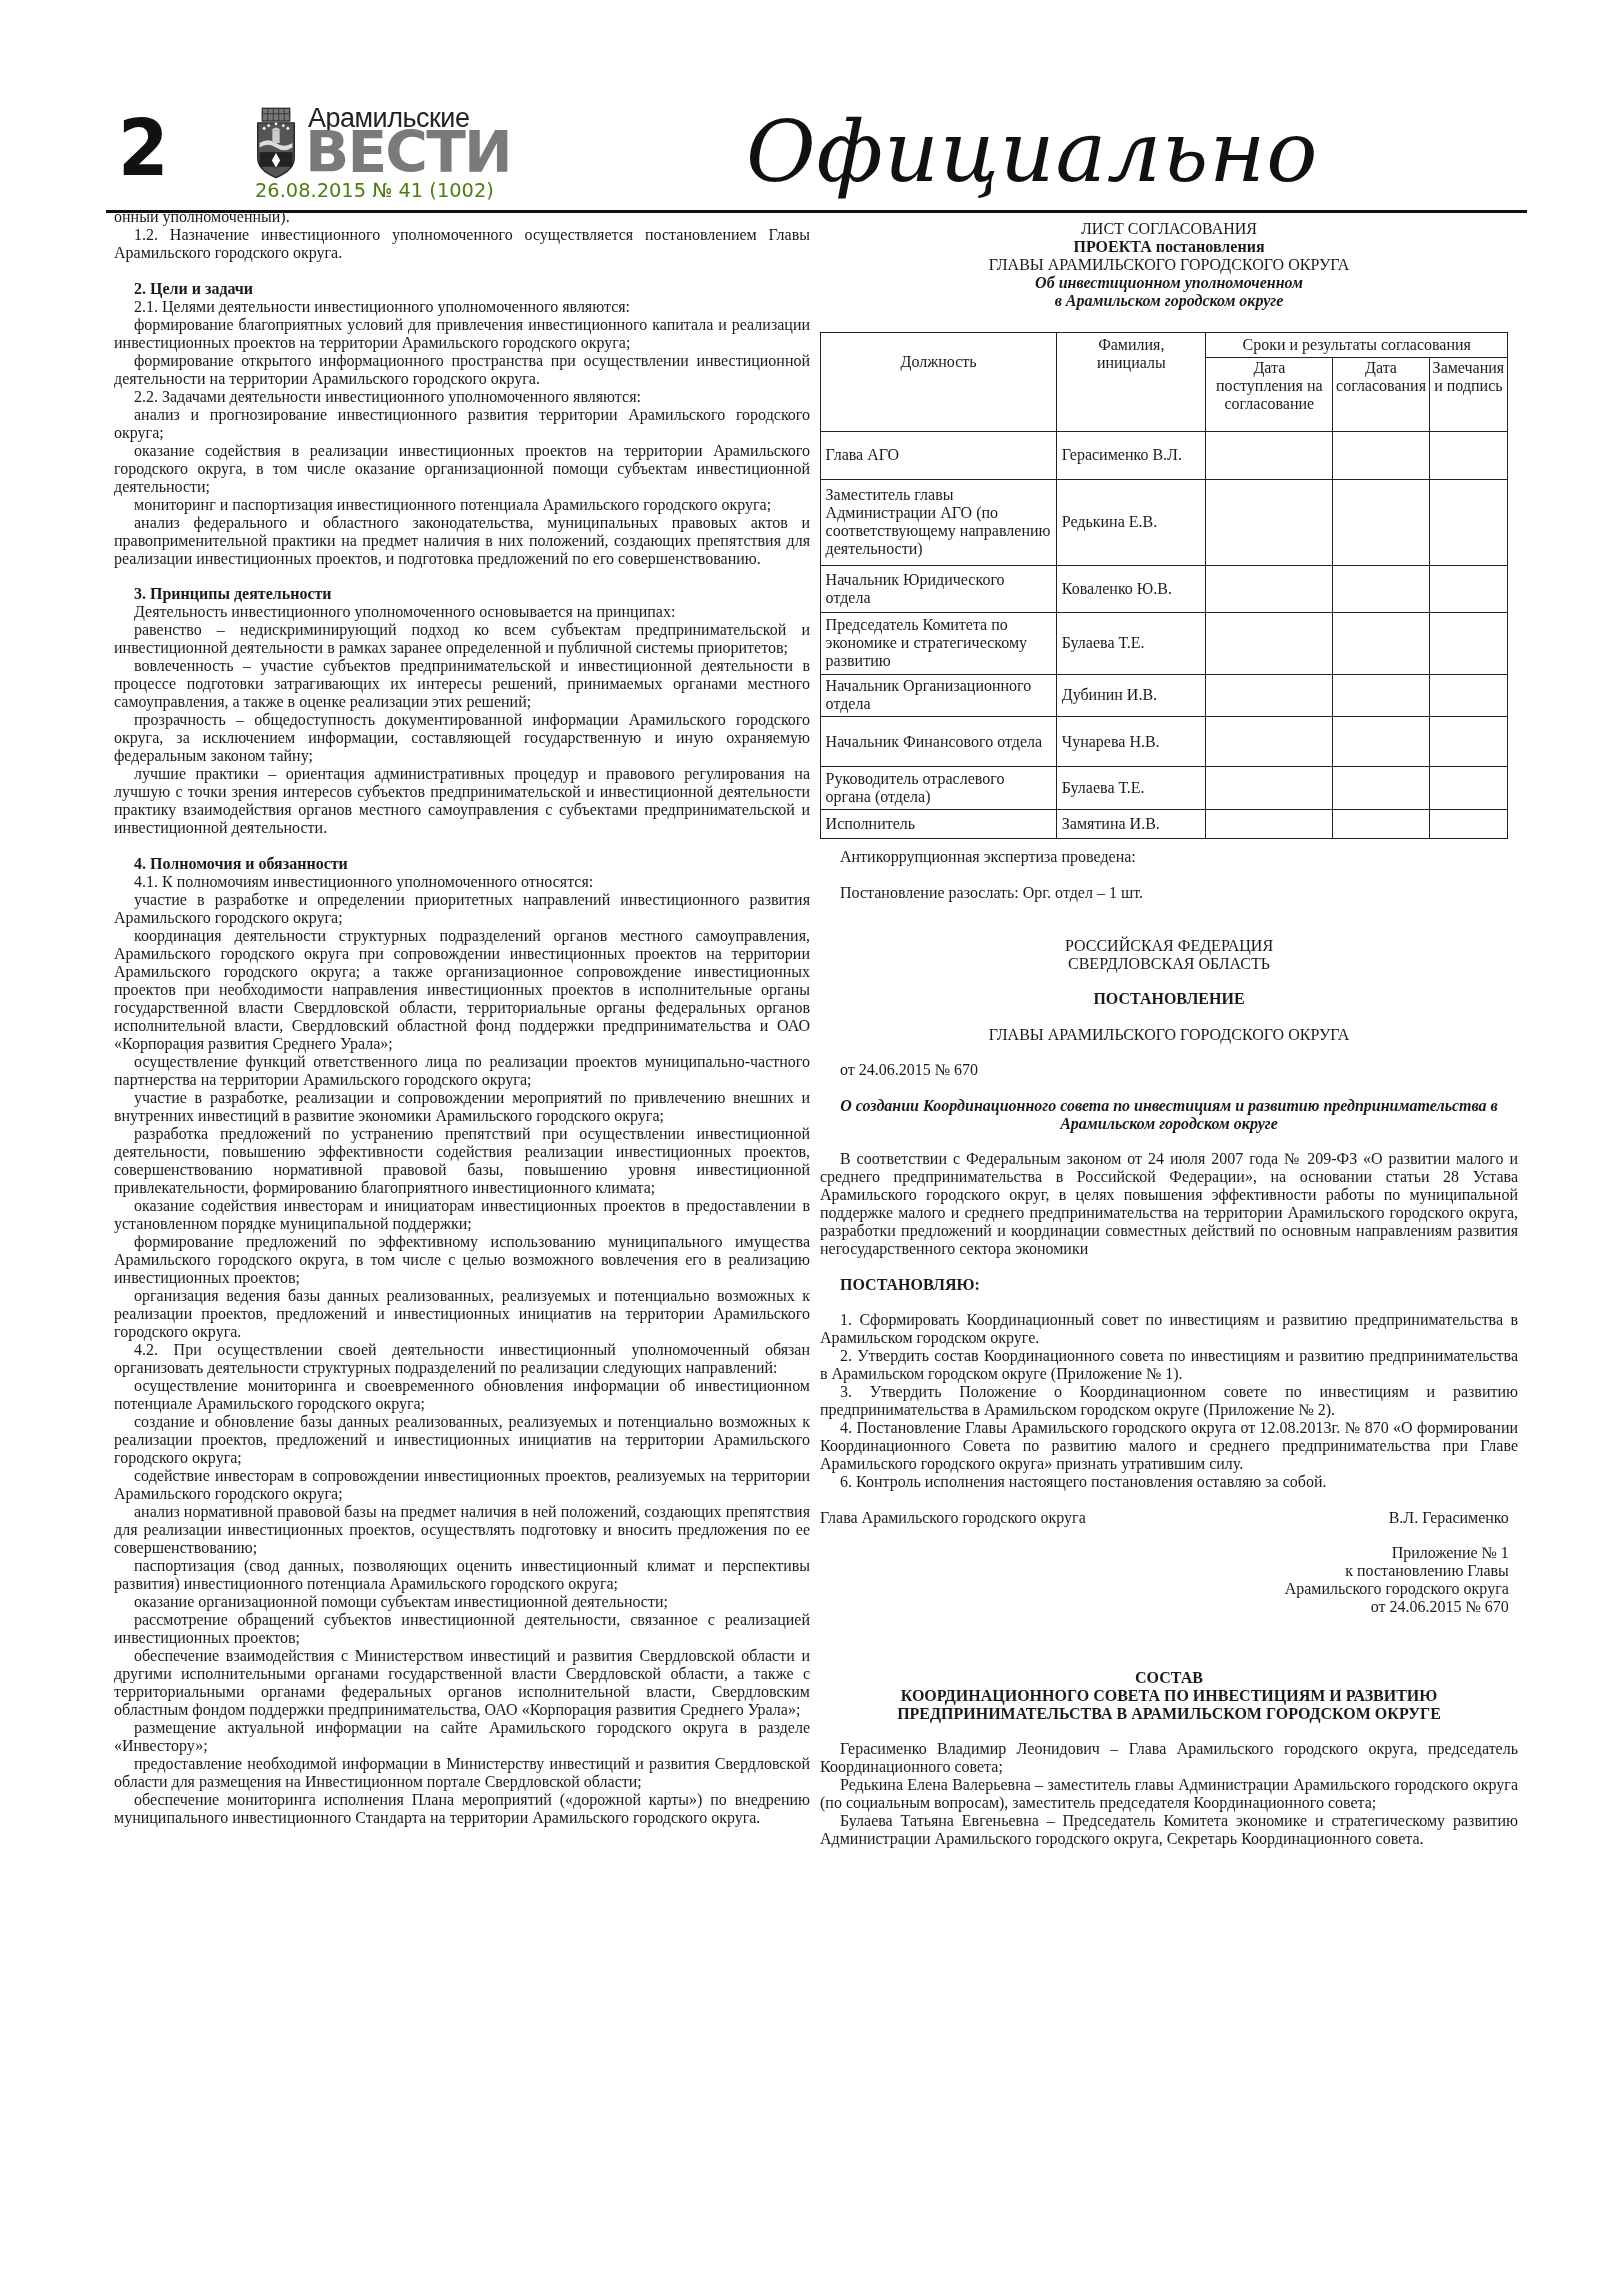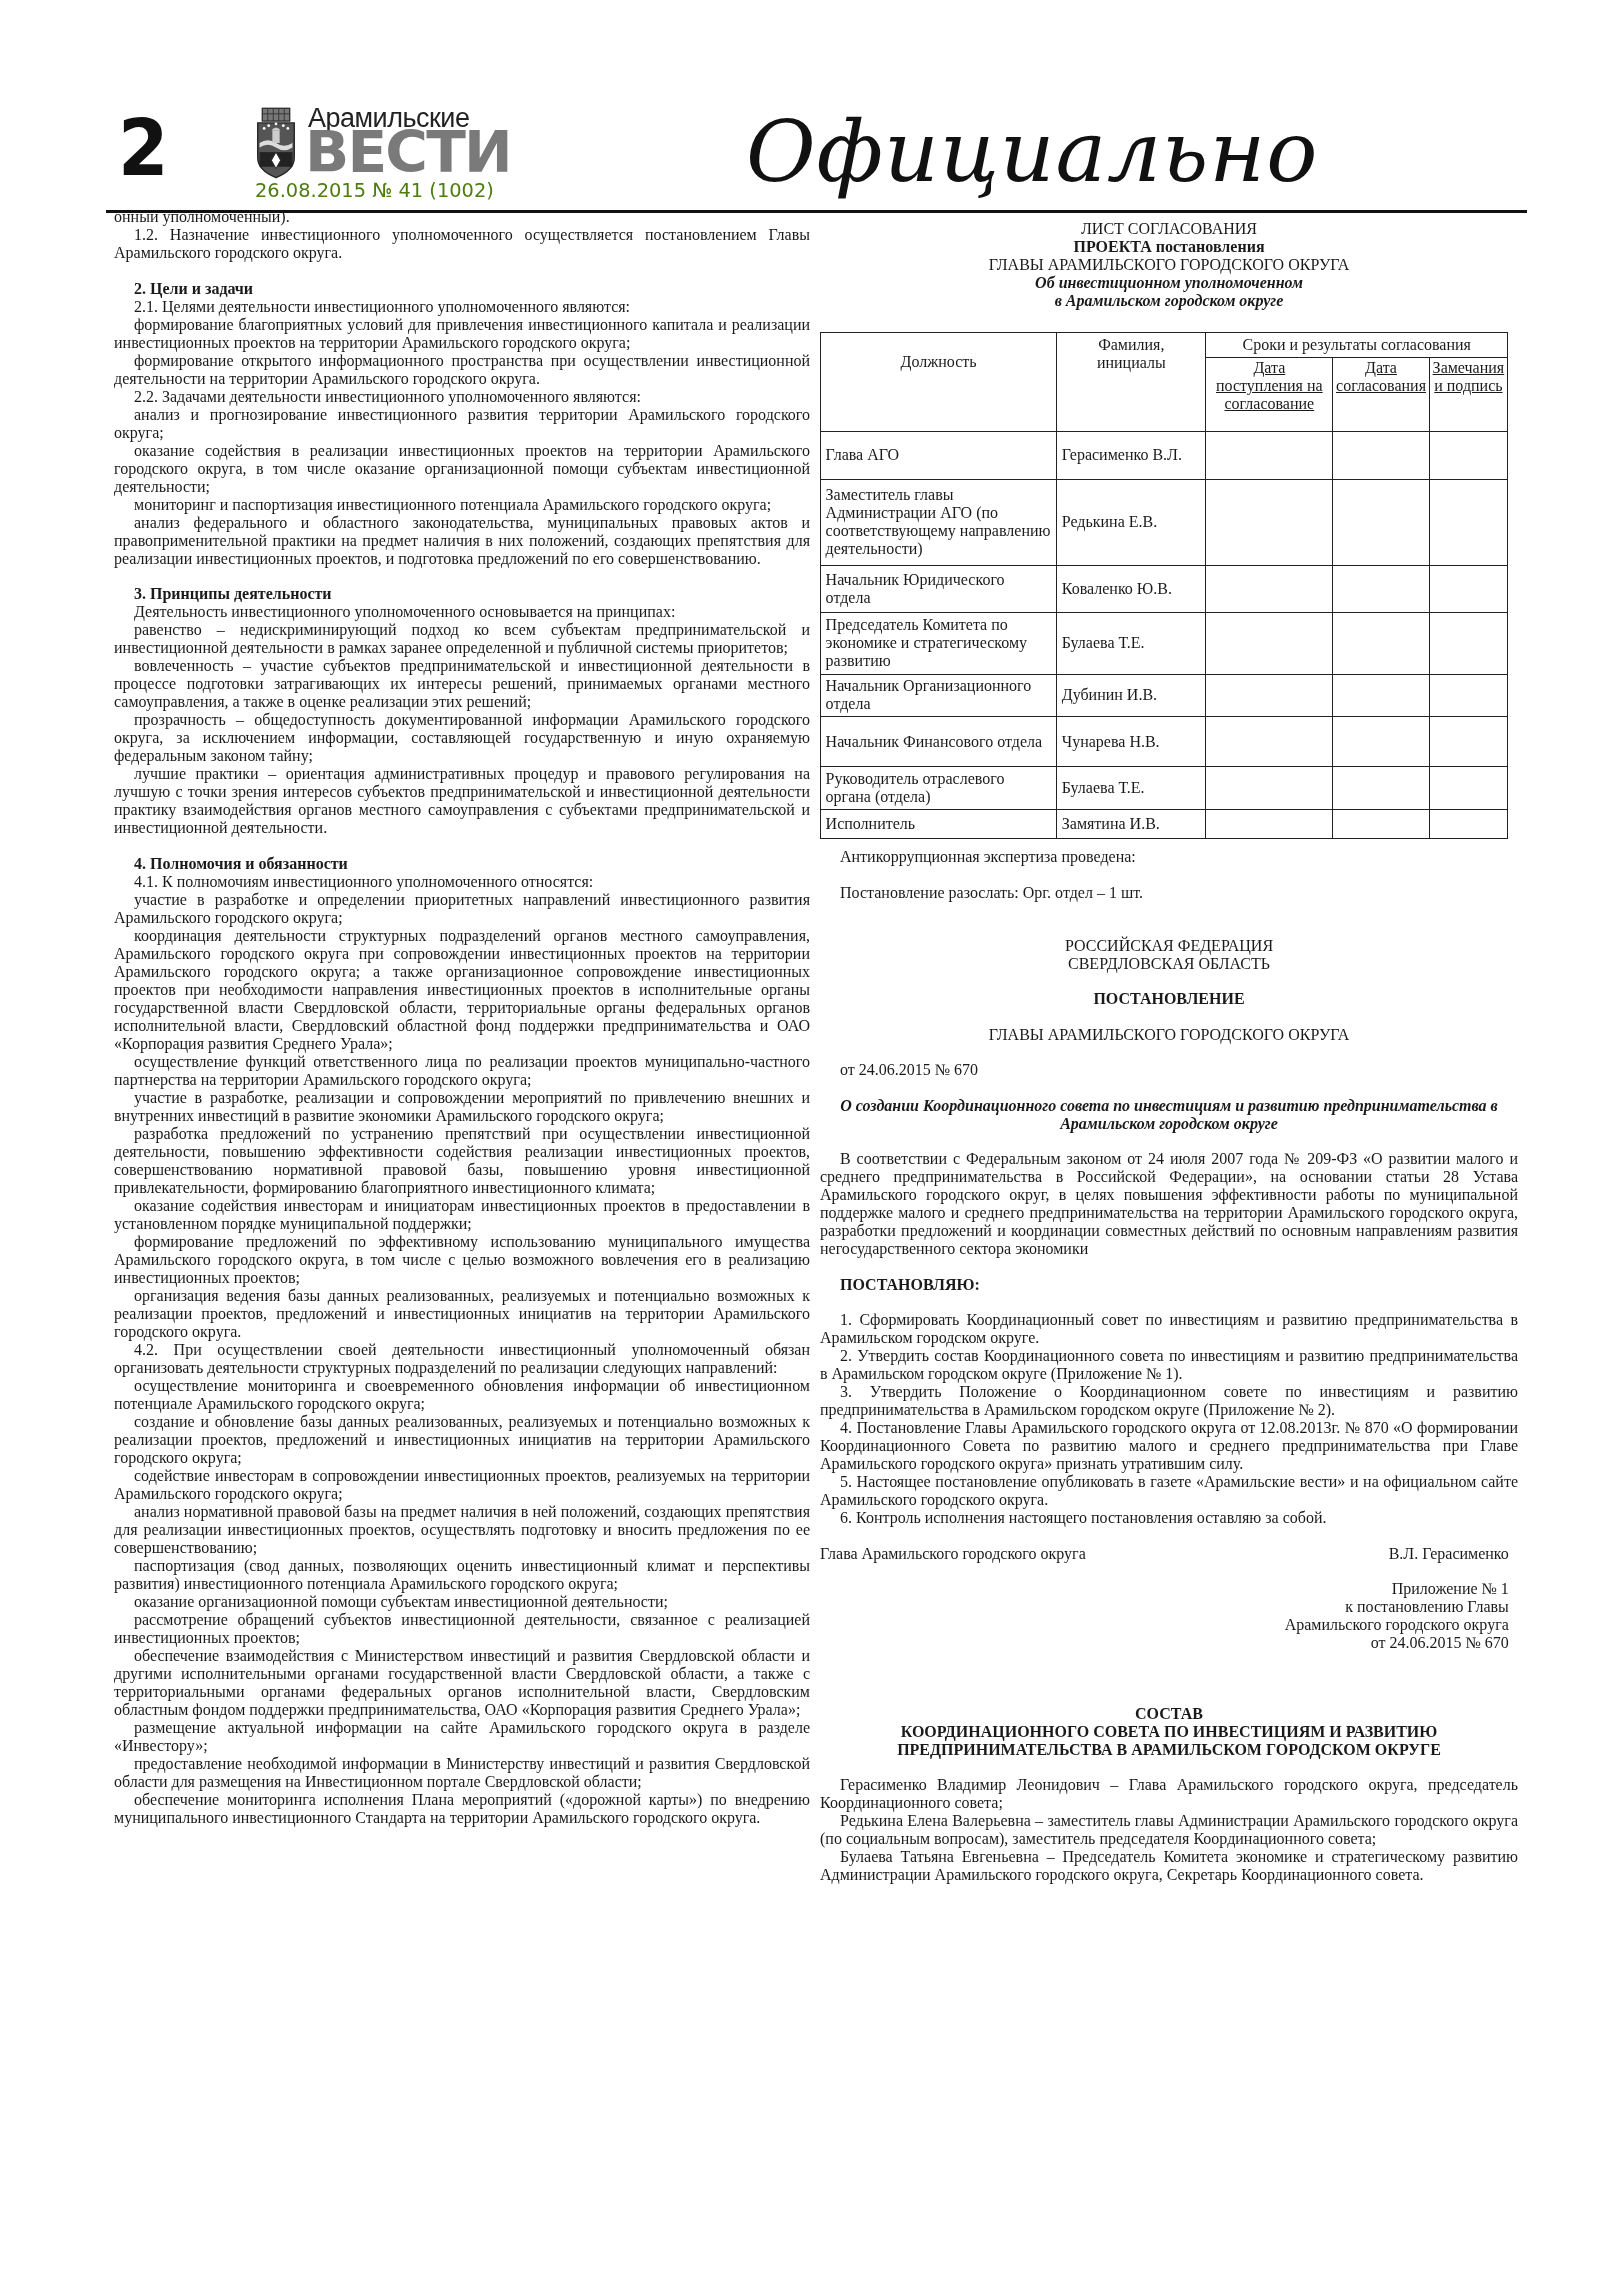--- a/index.html
+++ b/index.html
@@ -26,21 +26,21 @@
   .right { text-align: right !important; text-indent: 0 !important; }
   .bold { font-weight: bold; }
   .italic-bold { font-style: italic; font-weight: bold; }
   .gap { height: 17.5px; }
   .gap-s { height: 9.2px; }
 
   
   table.approval { width: 688px; border-collapse: collapse; margin-top: 22px; font-size: 16px; line-height: 18px; }
   table.approval td, table.approval th { border: 1.4px solid #222; vertical-align: middle; font-weight: normal; padding: 2.8px 4.6px; text-align: left; }
   table.approval th { text-align: center; vertical-align: top; }
-  table.approval th.sub { padding: 1.8px 2.8px; text-decoration: underline; }
+  table.approval th.sub { padding: 1.8px 2.8px; }
   .c1 { width: 243px; }
   .c2 { width: 153px; }
   .c3 { width: 129px; }
   .c4 { width: 89px; }
   .c5 { width: 74px; }
 
   .sig-row { display: flex; justify-content: space-between; padding-right: 9.2px; }
 </style>
 </head>
 <body>
@@ -220,21 +220,20 @@
   <div class="gap"></div>
   <p>В соответствии с Федеральным законом от 24 июля 2007 года № 209-ФЗ «О развитии малого и среднего предпринимательства в Российской Федерации», на основании статьи 28 Устава Арамильского городского округ, в целях повышения эффективности работы по муниципальной поддержке малого и среднего предпринимательства на территории Арамильского городского округа, разработки предложений и координации совместных действий по основным направлениям развития негосударственного сектора экономики</p>
   <div class="gap"></div>
   <p class="bold">ПОСТАНОВЛЯЮ:</p>
   <div class="gap"></div>
   <div id="decree-items">
       <p>1. Сформировать Координационный совет по инвестициям и развитию предпринимательства в Арамильском городском округе.</p>
       <p>2. Утвердить состав Координационного совета по инвестициям и развитию предпринимательства в Арамильском городском округе (Приложение № 1).</p>
       <p>3. Утвердить Положение о Координационном совете по инвестициям и развитию предпринимательства в Арамильском городском округе (Приложение № 2).</p>
       <p>4. Постановление Главы Арамильского городского округа от 12.08.2013г. № 870 «О формировании Координационного Совета по развитию малого и среднего предпринимательства при Главе Арамильского городского округа» признать утратившим силу.</p>
-      <p>5. Настоящее постановление опубликовать в газете «Арамильские вести» и на официальном сайте Арамильского городского округа.</p>
       <p>6. Контроль исполнения настоящего постановления оставляю за собой.</p>
     </div>
   <div class="gap"></div>
   <div class="sig-row">
     <span>Глава Арамильского городского округа</span>
     <span>В.Л. Герасименко</span>
   </div>
   <div class="gap"></div>
   <div id="appendix-lines" style="padding-right:9.2px">
       <p class="right">Приложение № 1</p>

